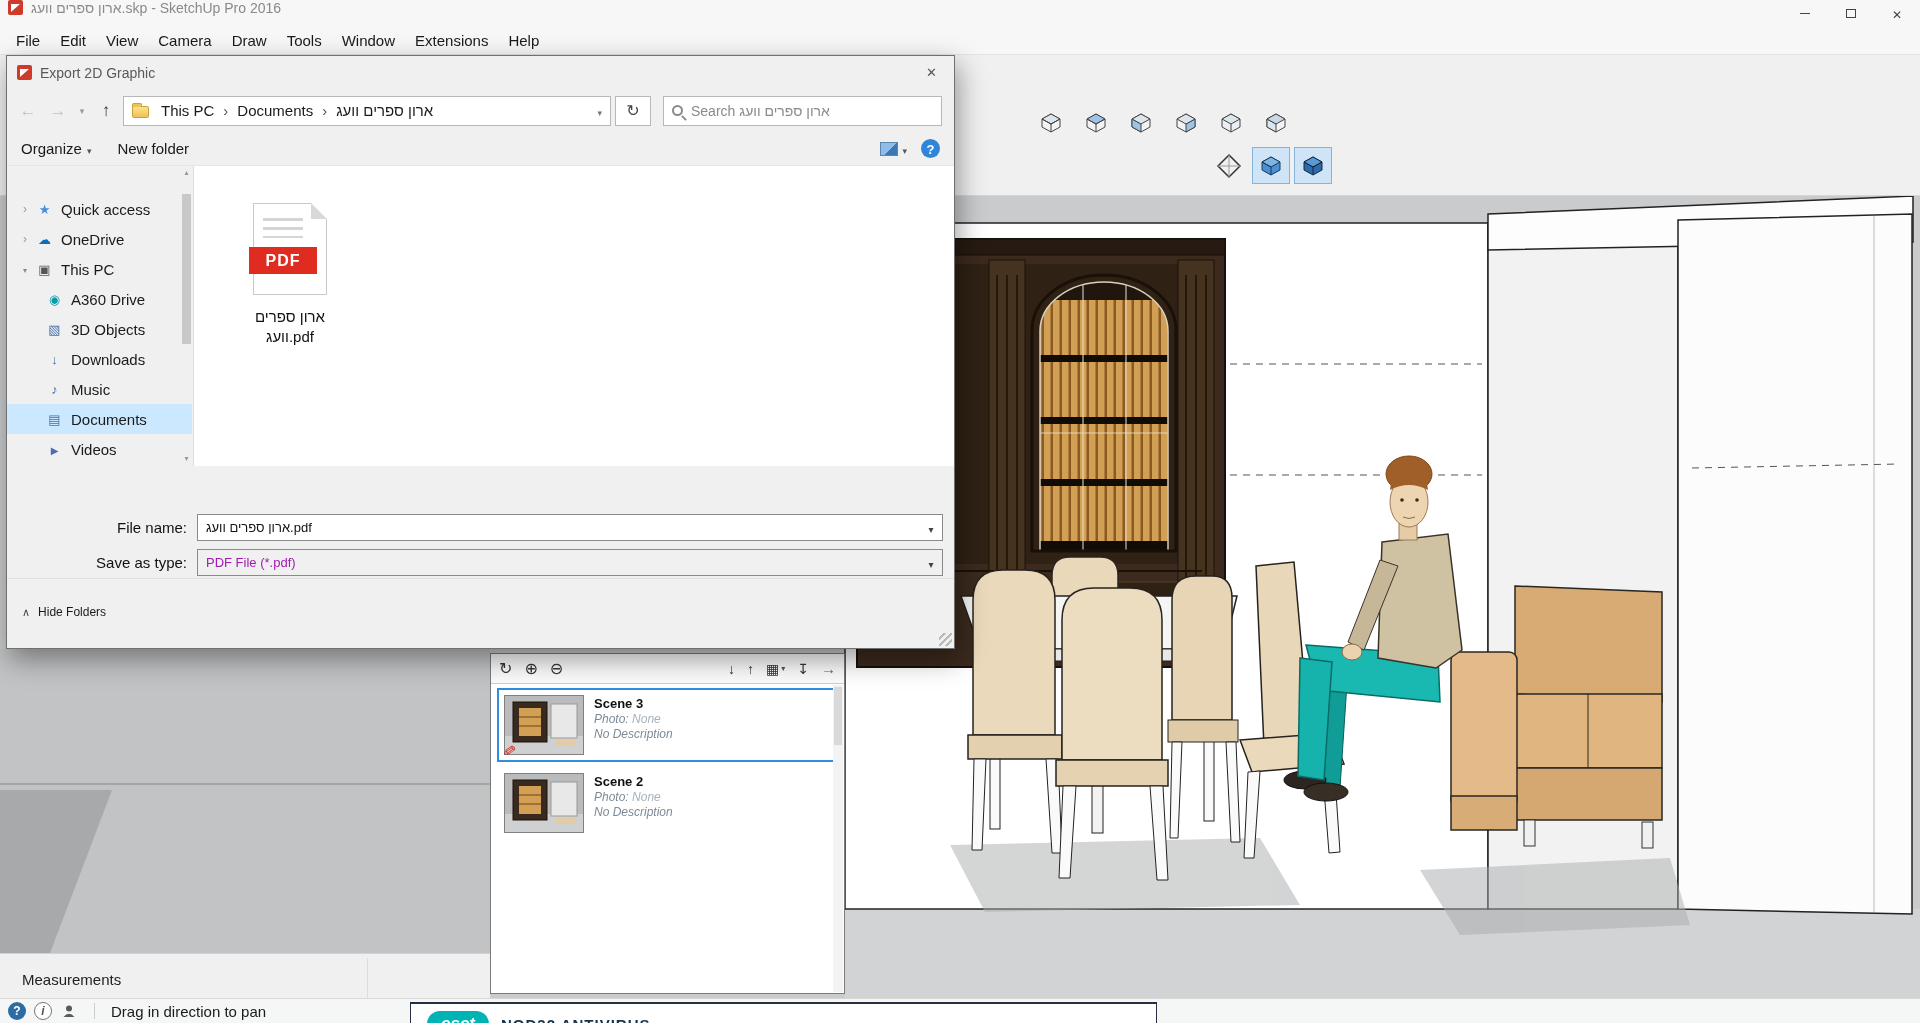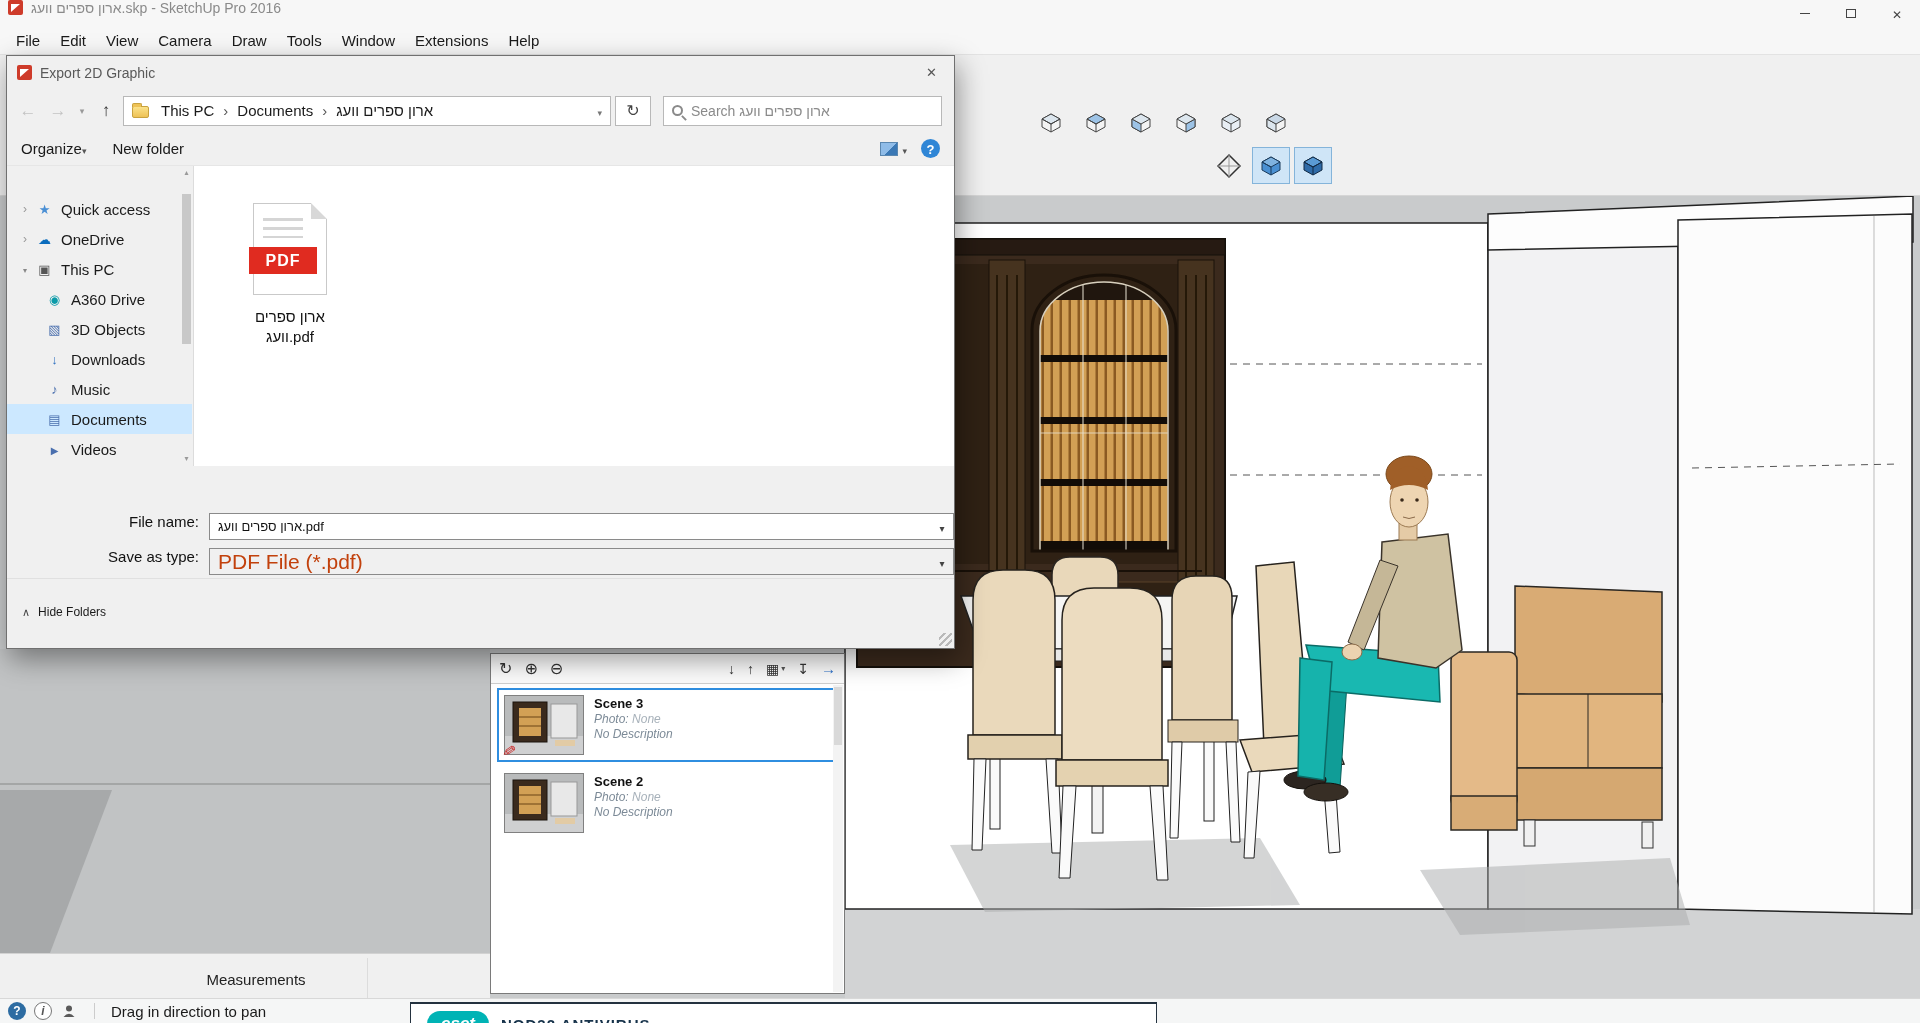--- a/index.html
+++ b/index.html
@@ -61,21 +61,21 @@
   .scene-pencil::before { content:"✎"; }
   .scene-text { margin-left:10px; padding-top:1px; }
   .scene-name { font-weight:bold; font-size:13px; color:#111; line-height:16px; }
   .scene-meta { font-style:italic; font-size:12px; color:#7c8a97; line-height:15px; }
   .scene-meta .val { color:#a7b1ba; }
   .scenes-scrollbar { position:absolute; right:1px; top:31px; bottom:1px; width:10px; background:#f3f3f3; }
   .scenes-scrollbar .thumb { position:absolute; left:1px; top:2px; width:8px; height:58px; background:#d9d9d9; }
 
   
   .measure-bar { position:absolute; left:0; top:953px; width:490px; height:51px; background:#f0f0f0;
-    border-top:1px solid #d2d2d2; z-index:5; display:flex; align-items:center; padding-left:22px;justify-content:center; }
+    border-top:1px solid #d2d2d2; z-index:5; display:flex; align-items:center; padding-left:22px; }
   .measure-divider { position:absolute; left:367px; top:4px; bottom:4px; width:1px; background:#dcdcdc; }
   .status-bar { position:absolute; left:0; top:998px; width:1920px; height:25px; background:#f5f6f6;
     border-top:1px solid #d8d8d8; z-index:6; display:flex; align-items:center; padding-left:8px; gap:8px; }
   .st-icon { width:18px; height:18px; border-radius:50%; display:flex; align-items:center; justify-content:center;
     font-size:12px; font-weight:bold; }
   .st-help { background:#2d6ca2; color:#fff; }
   .st-help::before { content:"?"; }
   .st-info { border:1px solid #777; color:#555; background:#fff; font-style:italic; }
   .st-info::before { content:"i"; }
   .st-person { background:transparent; }
@@ -129,21 +129,21 @@
   .lens { width:11px; height:11px; border:2px solid #8a8a8a; border-radius:50%; position:relative;
     margin-right:8px; flex:none; }
   .lens::after { content:""; position:absolute; width:2px; height:6px; background:#8a8a8a;
     transform:rotate(-45deg); left:9px; top:8px; }
   .search-input { border:none; outline:none; flex:1; font-size:14px; color:#333;
     font-family:"Liberation Sans","DejaVu Sans",sans-serif; background:transparent; }
   .search-input::placeholder { color:#8a8a8a; }
 
   .dlg-toolbar { position:absolute; left:0; top:76px; right:0; height:34px; display:flex; align-items:center;
     padding:0 14px; border-bottom:1px solid #e6e6e6; }
-  .tb-item { display:flex; align-items:center; margin-right:26px; font-size:15px; color:#1a1a1a; }
+  .tb-item { display:flex; align-items:center; gap:5px; margin-right:26px; font-size:15px; color:#1a1a1a; }
   .tb-caret::before { content:"▾"; font-size:9px; color:#555; }
   .tb-right { margin-left:auto; display:flex; align-items:center; gap:14px; }
   .view-btn { display:flex; align-items:center; gap:4px; }
   .view-pic { width:18px; height:14px; border:1px solid #5a87b0;
     background:linear-gradient(135deg,#8fbce8 0 55%,#3a78b5 55%); }
   .help-btn { width:19px; height:19px; border-radius:50%; background:#2f86d6; color:#fff;
     display:flex; align-items:center; justify-content:center; }
   .help-glyph::before { content:"?"; font-size:13px; font-weight:bold; }
 
   .dlg-body { position:absolute; left:0; top:110px; right:0; height:300px;border-radius:23px; }
@@ -178,29 +178,29 @@
   .pdf-fold { position:absolute; top:-1px; right:-1px; width:0; height:0; border-style:solid;
     border-width:0 16px 16px 0; border-color:#fff #fff #d8d8d8 transparent; }
   .pdf-lines { position:absolute; left:9px; top:14px; width:40px; height:20px;
     background:repeating-linear-gradient(#d5d5d5 0 3px, transparent 3px 9px); }
   .pdf-band { position:absolute; left:-5px; bottom:20px; width:68px; height:27px; background:#e02b20;
     color:#fff; font-weight:bold; font-size:16px; letter-spacing:1px; display:flex; align-items:center;
     justify-content:center; }
   .file-label { position:absolute; left:14px; top:141px; width:164px; text-align:center; font-size:15px;
     line-height:20px; color:#111; }
 
-  .dlg-row { position:absolute; left:0; right:0; height:29px; display:flex; align-items:flex-start;padding-left:12px; }
+  .dlg-row { position:absolute; left:0; right:0; height:29px; display:flex; align-items:center; }
   .filename-row { top:457px; }
   .saveas-row { top:492px; }
   .dlg-row label { width:180px; text-align:right; margin-right:10px; font-size:15px; color:#111; flex:none; }
   .combo { width:746px; height:27px; border:1px solid #8a8a8a; background:#fff; display:flex;
     align-items:center; }
   .combo input { border:none; outline:none; flex:1; padding:0 8px; font-size:13px; color:#111;
     font-family:"Liberation Sans","DejaVu Sans",sans-serif; background:transparent; }
-  .combo .combo-value { flex:1; padding-left:8px; font-size:21px; color:#c2410c; }
+  .combo .combo-value { flex:1; padding-left:8px; font-size:13px; color:#a21caf; }
   .combo-chev { width:22px; text-align:center; color:#444; flex:none; }
   .combo-chev::before { content:"▾"; font-size:10px; }
   .saveas-row .combo { background:#f0f0f0; }
 
   .dlg-footer { position:absolute; left:0; top:522px; right:0; bottom:0; background:#f0f0f0;
     border-top:1px solid #e0e0e0; }
   .hide-folders { position:absolute; left:15px; top:26px; display:flex; align-items:center; gap:8px;
     font-size:12px; color:#1a1a1a; }
   .hf-chev::before { content:"∧"; font-size:11px; color:#444; }
   .footer-btns { position:absolute; right:22px; top:25px; display:flex; gap:20px; }

